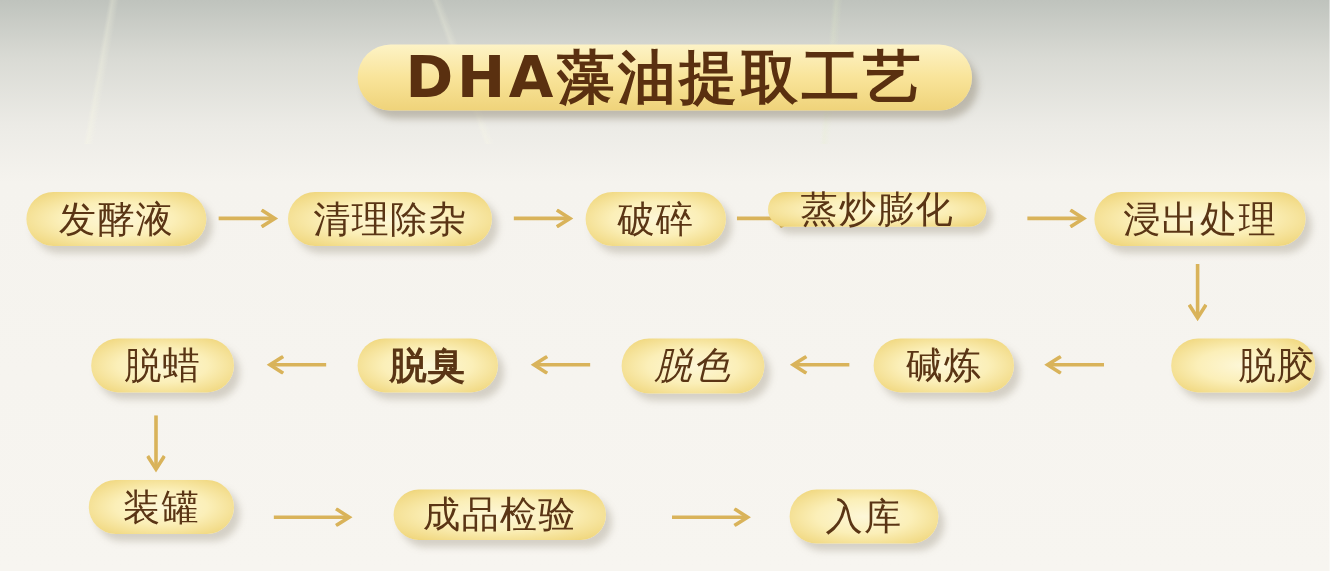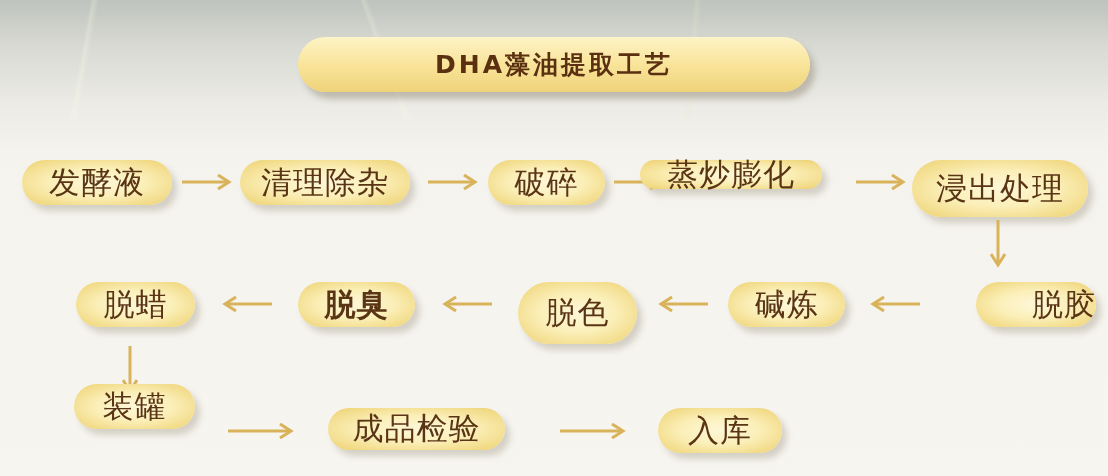--- a/index.html
+++ b/index.html
@@ -25,21 +25,21 @@
       box-shadow: 5px 6px 6px rgba(150,140,120,0.35);
       color: #5a3515;
       font-size: 31px;
       letter-spacing: 1px;
       white-space: nowrap;
     }
     .title-pill {
       background: linear-gradient(180deg, #fdf3c6 0%, #f9e49a 50%, #efd37a 100%);
       box-shadow: 5px 7px 6px rgba(140,130,110,0.45);
       color: #5a3010;
-      font-size: 25px;
+      font-size: 48px;
       font-weight: bold;
       letter-spacing: 3px;
     }
     .arrow {
       position: absolute;
       color: #d9b35a;
     }
     .arrow svg { display: block; }
   </style>
 </head>
@@ -84,21 +84,21 @@
 <div class="pill" style="left:640px; top:160px; width:182px; height:29px;">
   <span>蒸炒膨化</span>
 </div>
 <div class="arrow" style="left:856px; top:174px;">
   <svg width="50" height="16" viewBox="0 0 50 16">
       <line x1="0" y1="8" x2="46" y2="8" stroke="#d9b35a" stroke-width="3"></line>
       <polyline points="36,1 47,8 36,15" fill="none" stroke="#d9b35a" stroke-width="3"></polyline>
     </svg>
 </div>
 
-<div class="pill" style="left:912px; top:160px; width:176px; height:57px;">
+<div class="pill" style="left:912px; top:160px; width:176px; height:45px;">
   <span>浸出处理</span>
 </div>
 
 <div class="arrow" style="left:990px; top:220px;">
   <svg width="16" height="48" viewBox="0 0 16 48">
       <line x1="8" y1="0" x2="8" y2="44" stroke="#d9b35a" stroke-width="3"></line>
       <polyline points="1,34 8,45 15,34" fill="none" stroke="#d9b35a" stroke-width="3"></polyline>
     </svg>
 </div>
 
@@ -115,21 +115,21 @@
 <div class="pill" style="left:728px; top:282px; width:117px; height:45px;">
   <span>碱炼</span>
 </div>
 <div class="arrow" style="left:658px; top:296px;">
   <svg width="50" height="16" viewBox="0 0 50 16">
       <line x1="4" y1="8" x2="50" y2="8" stroke="#d9b35a" stroke-width="3"></line>
       <polyline points="14,1 3,8 14,15" fill="none" stroke="#d9b35a" stroke-width="3"></polyline>
     </svg>
 </div>
 
-<div class="pill" style="left:518px; top:282px; width:119px; height:62px;">
+<div class="pill" style="left:518px; top:282px; width:119px; height:46px;font-style:italic;">
   <span>脱色</span>
 </div>
 <div class="arrow" style="left:442px; top:296px;">
   <svg width="50" height="16" viewBox="0 0 50 16">
       <line x1="4" y1="8" x2="50" y2="8" stroke="#d9b35a" stroke-width="3"></line>
       <polyline points="14,1 3,8 14,15" fill="none" stroke="#d9b35a" stroke-width="3"></polyline>
     </svg>
 </div>
 
 <div class="pill" style="left:298px; top:282px; width:117px; height:45px;font-weight:bold;">
@@ -146,21 +146,21 @@
   <span>脱蜡</span>
 </div>
 
 <div class="arrow" style="left:122px; top:346px;">
   <svg width="16" height="48" viewBox="0 0 16 48">
       <line x1="8" y1="0" x2="8" y2="44" stroke="#d9b35a" stroke-width="3"></line>
       <polyline points="1,34 8,45 15,34" fill="none" stroke="#d9b35a" stroke-width="3"></polyline>
     </svg>
 </div>
 
-<div class="pill" style="left:74px; top:384px; width:121px; height:45px;align-items:center;">
+<div class="pill" style="left:74px; top:400px; width:121px; height:45px;align-items:center;">
   <span>装罐</span>
 </div>
 <div class="arrow" style="left:228px; top:423px;">
   <svg width="66" height="16" viewBox="0 0 66 16">
       <line x1="0" y1="8" x2="62" y2="8" stroke="#d9b35a" stroke-width="3"></line>
       <polyline points="52,1 63,8 52,15" fill="none" stroke="#d9b35a" stroke-width="3"></polyline>
     </svg>
 </div>
 
 <div class="pill" style="left:328px; top:408px; width:177px; height:42px;">

